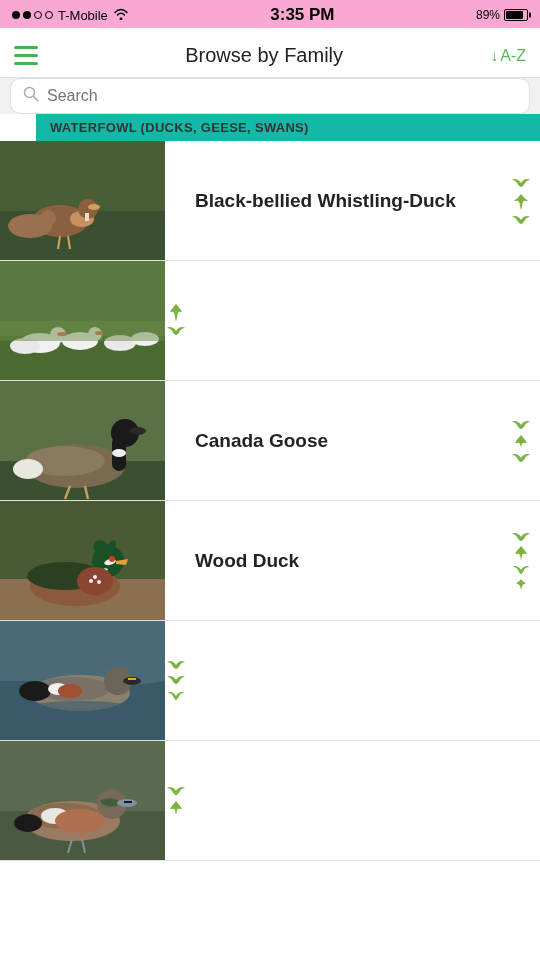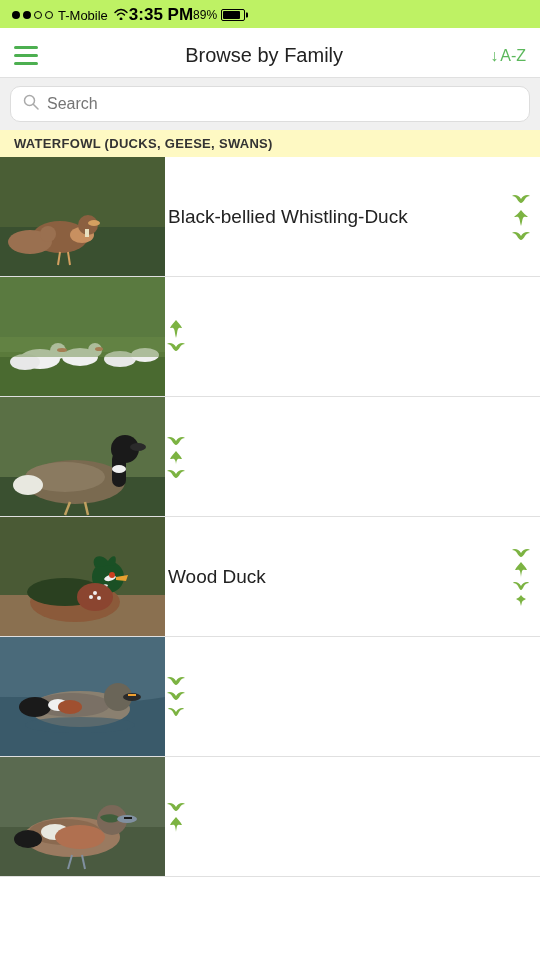--- a/index.html
+++ b/index.html
@@ -9,22 +9,23 @@
       min-height: 959px;
       font-family: -apple-system, 'Helvetica Neue', Arial, sans-serif;
       background: #fff;
       overflow-x: hidden;
     }
 
     
     .status-bar {
       display: flex;
       align-items: center;
+      justify-content: space-between;
       padding: 4px 12px 2px 12px;
-      background: #bef264;
+      background: #f9a8d4;
       height: 28px;
     }
     .status-left {
       display: flex;
       align-items: center;
       gap: 5px;
       font-size: 13px;
       font-weight: 500;
     }
     .dots {
@@ -125,21 +126,21 @@
       cursor: pointer;
       text-decoration: none;
     }
     .sort-arrow {
       font-size: 16px;
       color: #5cb85c;
     }
 
     
     .search-container {
-      padding: 8px 10px;
+      padding: 0 10px;
       background: #f0f0f0;
     }
     .search-bar {
       display: flex;
       align-items: center;
       background: #fff;
       border-radius: 10px;
       padding: 7px 12px;
       gap: 8px;
       border: 1px solid #ddd;
@@ -152,26 +153,27 @@
       border: none;
       outline: none;
       font-size: 16px;
       color: #aaa;
       background: transparent;
       width: 100%;
     }
 
     
     .section-header {
-      background: #fef9c3;
+      background: #14b8a6;
       padding: 6px 14px;
       font-size: 13px;
       font-weight: 700;
       color: #333;
       letter-spacing: 0.3px;
+      margin-left: 36px;
     }
 
     
     .bird-list {
       list-style: none;
     }
     .bird-item {
       display: flex;
       align-items: center;
       border-bottom: 1px solid #e0e0e0;
@@ -203,24 +205,24 @@
     }
     .bird-photo.gadwall {
       background: linear-gradient(135deg, #3a5a7a 0%, #4a7a9a 20%, #7a8a6a 40%, #9a8a6a 60%, #6a6a5a 80%, #4a5a4a 100%);
     }
     .bird-photo.american-wigeon {
       background: linear-gradient(135deg, #6a7a5a 0%, #5a6a4a 30%, #8a7a6a 50%, #7a6a5a 70%, #4a5a4a 90%);
     }
 
     .bird-name {
       flex: 1;
-      padding: 0 3px;
+      padding: 0 30px;
       font-size: 19px;
       color: #222;
-      font-weight: 400;
+      font-weight: 700;
     }
 
     
     .bird-silhouettes-right {
       display: flex;
       flex-direction: column;
       align-items: center;
       justify-content: center;
       gap: 1px;
       padding-right: 8px;
@@ -380,20 +382,21 @@
         <ellipse cx="138" cy="50" rx="8" ry="4" fill="#2a2a2a"></ellipse>
 
         <ellipse cx="65" cy="80" rx="40" ry="15" fill="#8a7a60"></ellipse>
 
         <ellipse cx="28" cy="88" rx="15" ry="10" fill="#e8e8e0"></ellipse>
 
         <line x1="70" y1="105" x2="65" y2="118" stroke="#c0a060" stroke-width="2.5"></line>
         <line x1="85" y1="105" x2="88" y2="118" stroke="#c0a060" stroke-width="2.5"></line>
       </svg>
     </div>
+    <span class="bird-name">Canada Goose</span>
     <div class="bird-silhouettes-right">
       <svg width="20" height="14" viewBox="0 0 20 14" class="bird-sil-svg">
           <path d="M10 7 C8 3 3 2 1 4 C3 4 5 5 6 7 C7 9 9 11 10 11 C11 11 13 9 14 7 C15 5 17 4 19 4 C17 2 12 3 10 7Z"></path>
         </svg>
       <svg width="16" height="18" viewBox="0 0 16 18" class="bird-sil-svg">
           <path d="M8 2 C6 5 3 7 2 10 C4 10 6 9 7 11 C8 13 8 15 8 17 C8 15 8 13 9 11 C10 9 12 10 14 10 C13 7 10 5 8 2Z"></path>
         </svg>
       <svg width="20" height="12" viewBox="0 0 20 12" class="bird-sil-svg">
           <path d="M10 6 C8 2 3 1 1 3 C3 3 5 4 6 6 C7 8 9 10 10 10 C11 10 13 8 14 6 C15 4 17 3 19 3 C17 1 12 2 10 6Z"></path>
         </svg>

